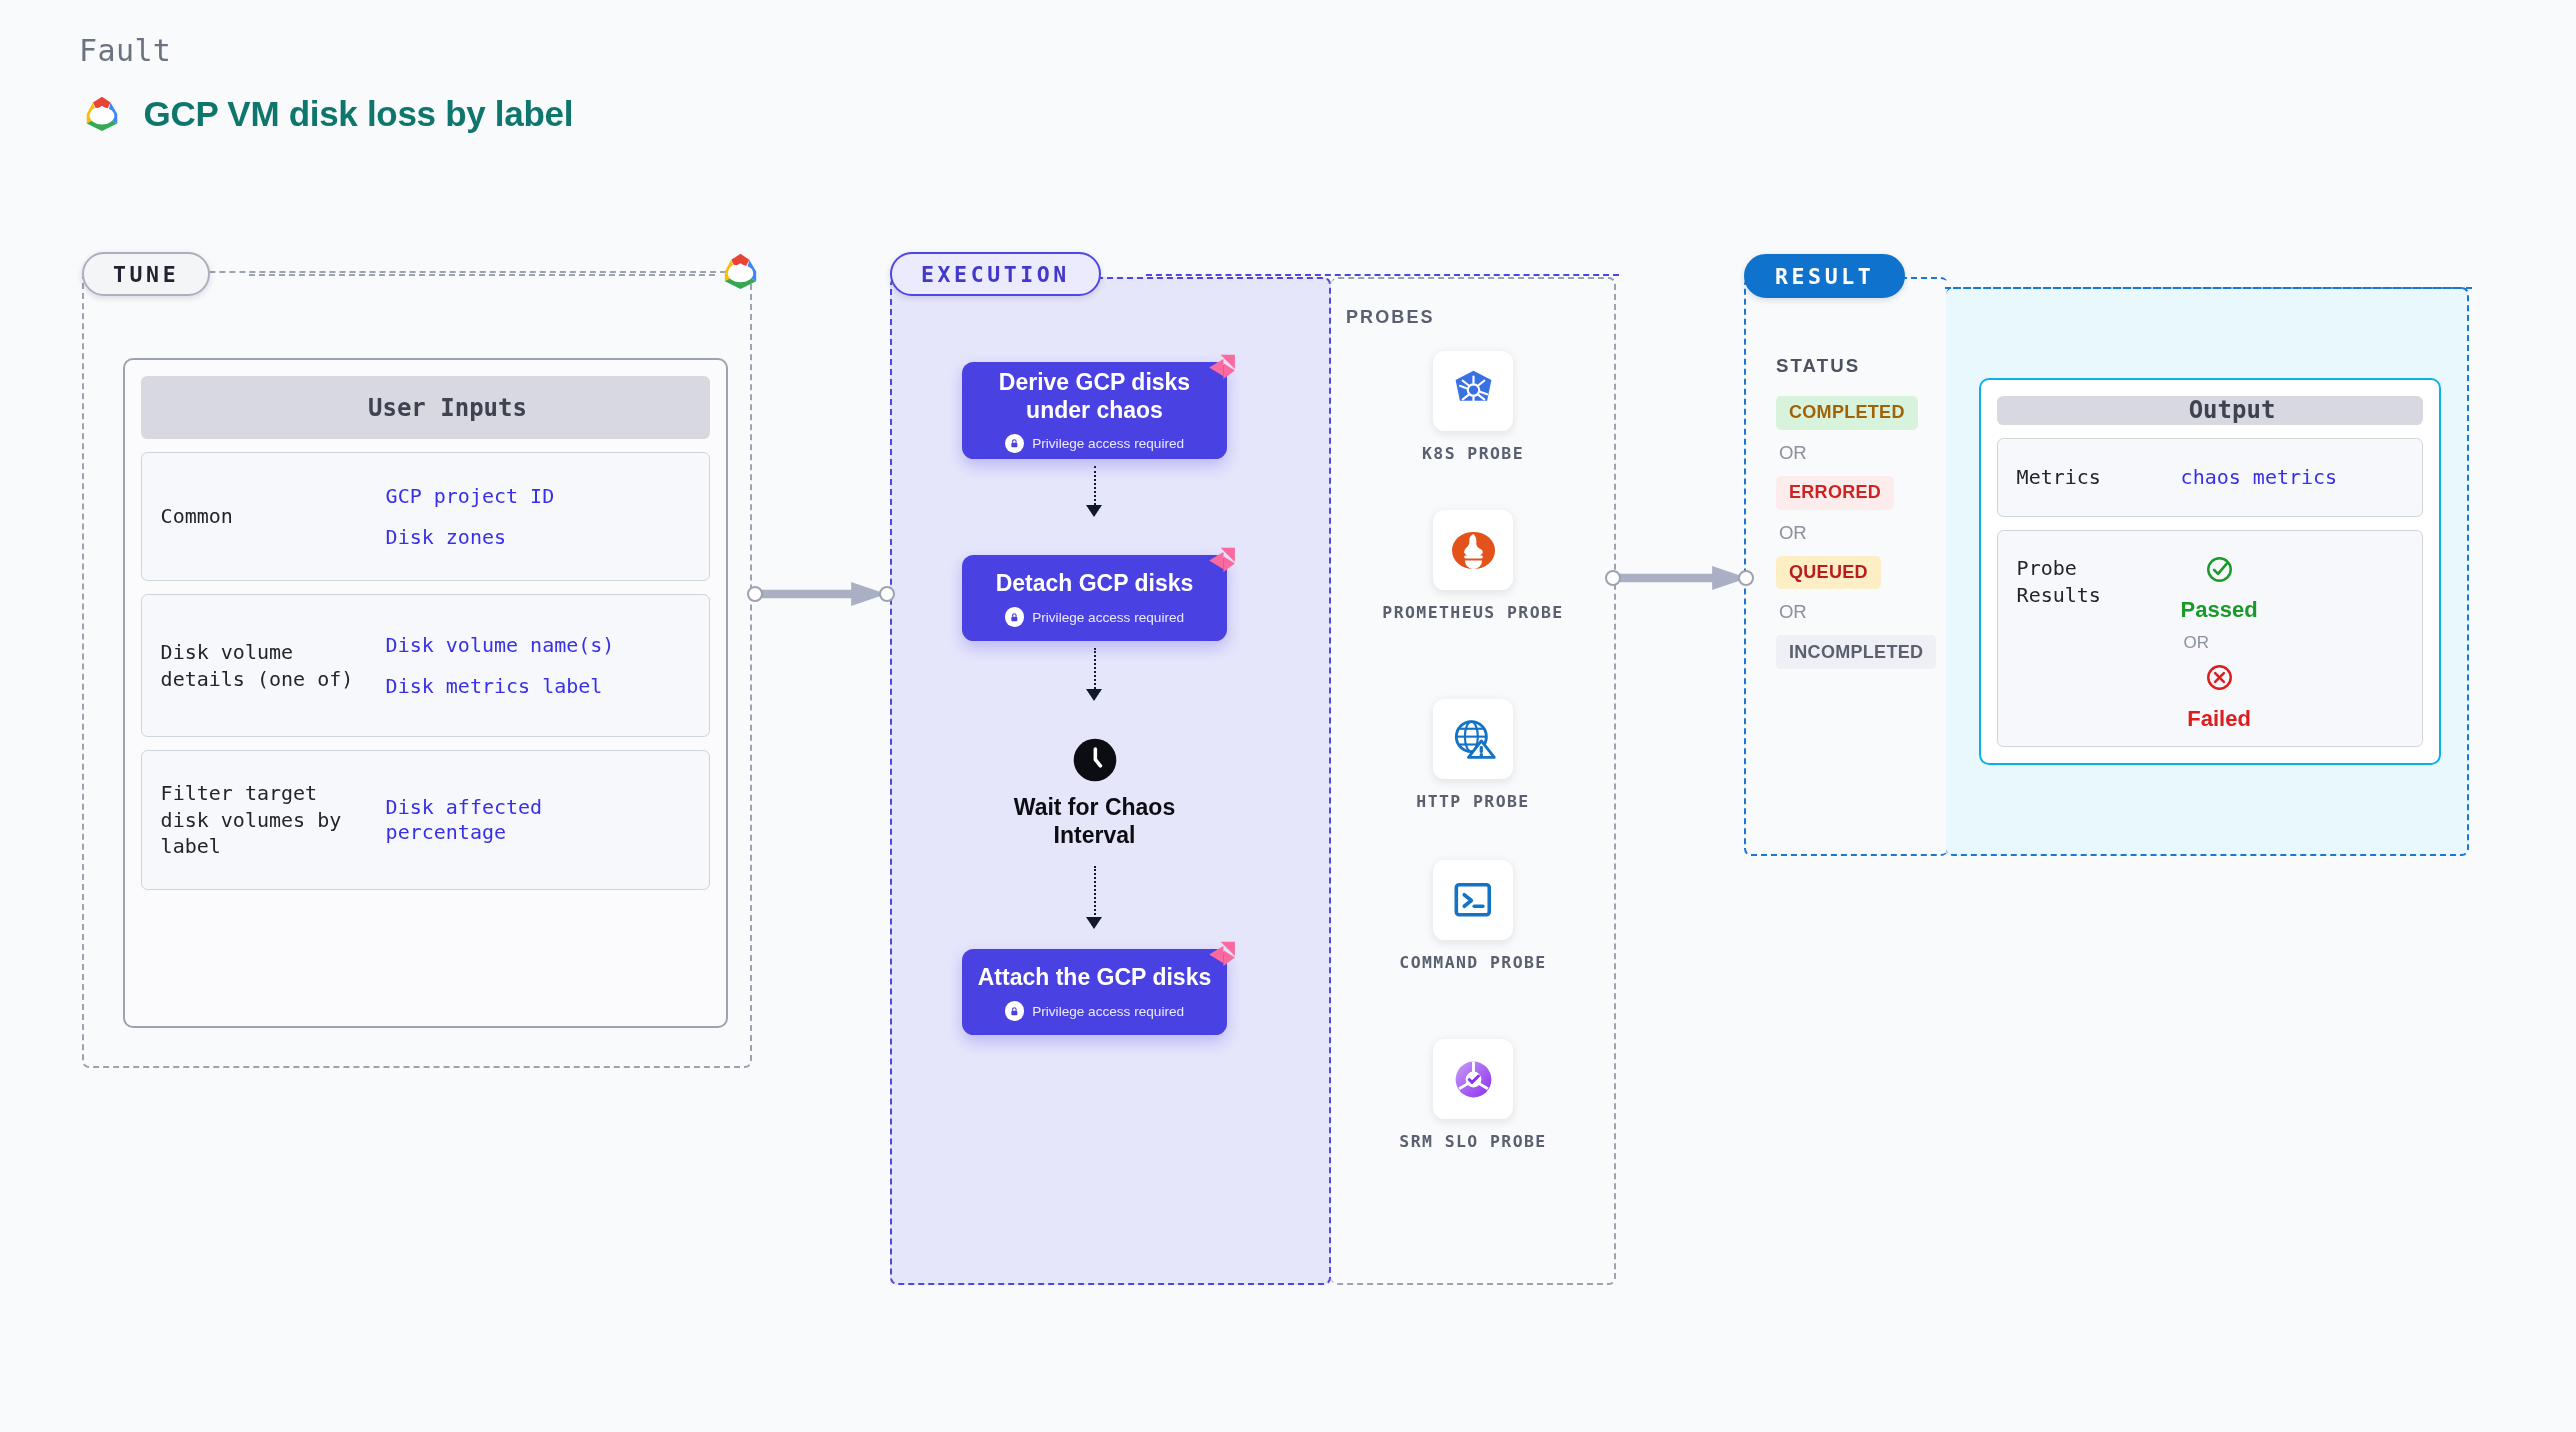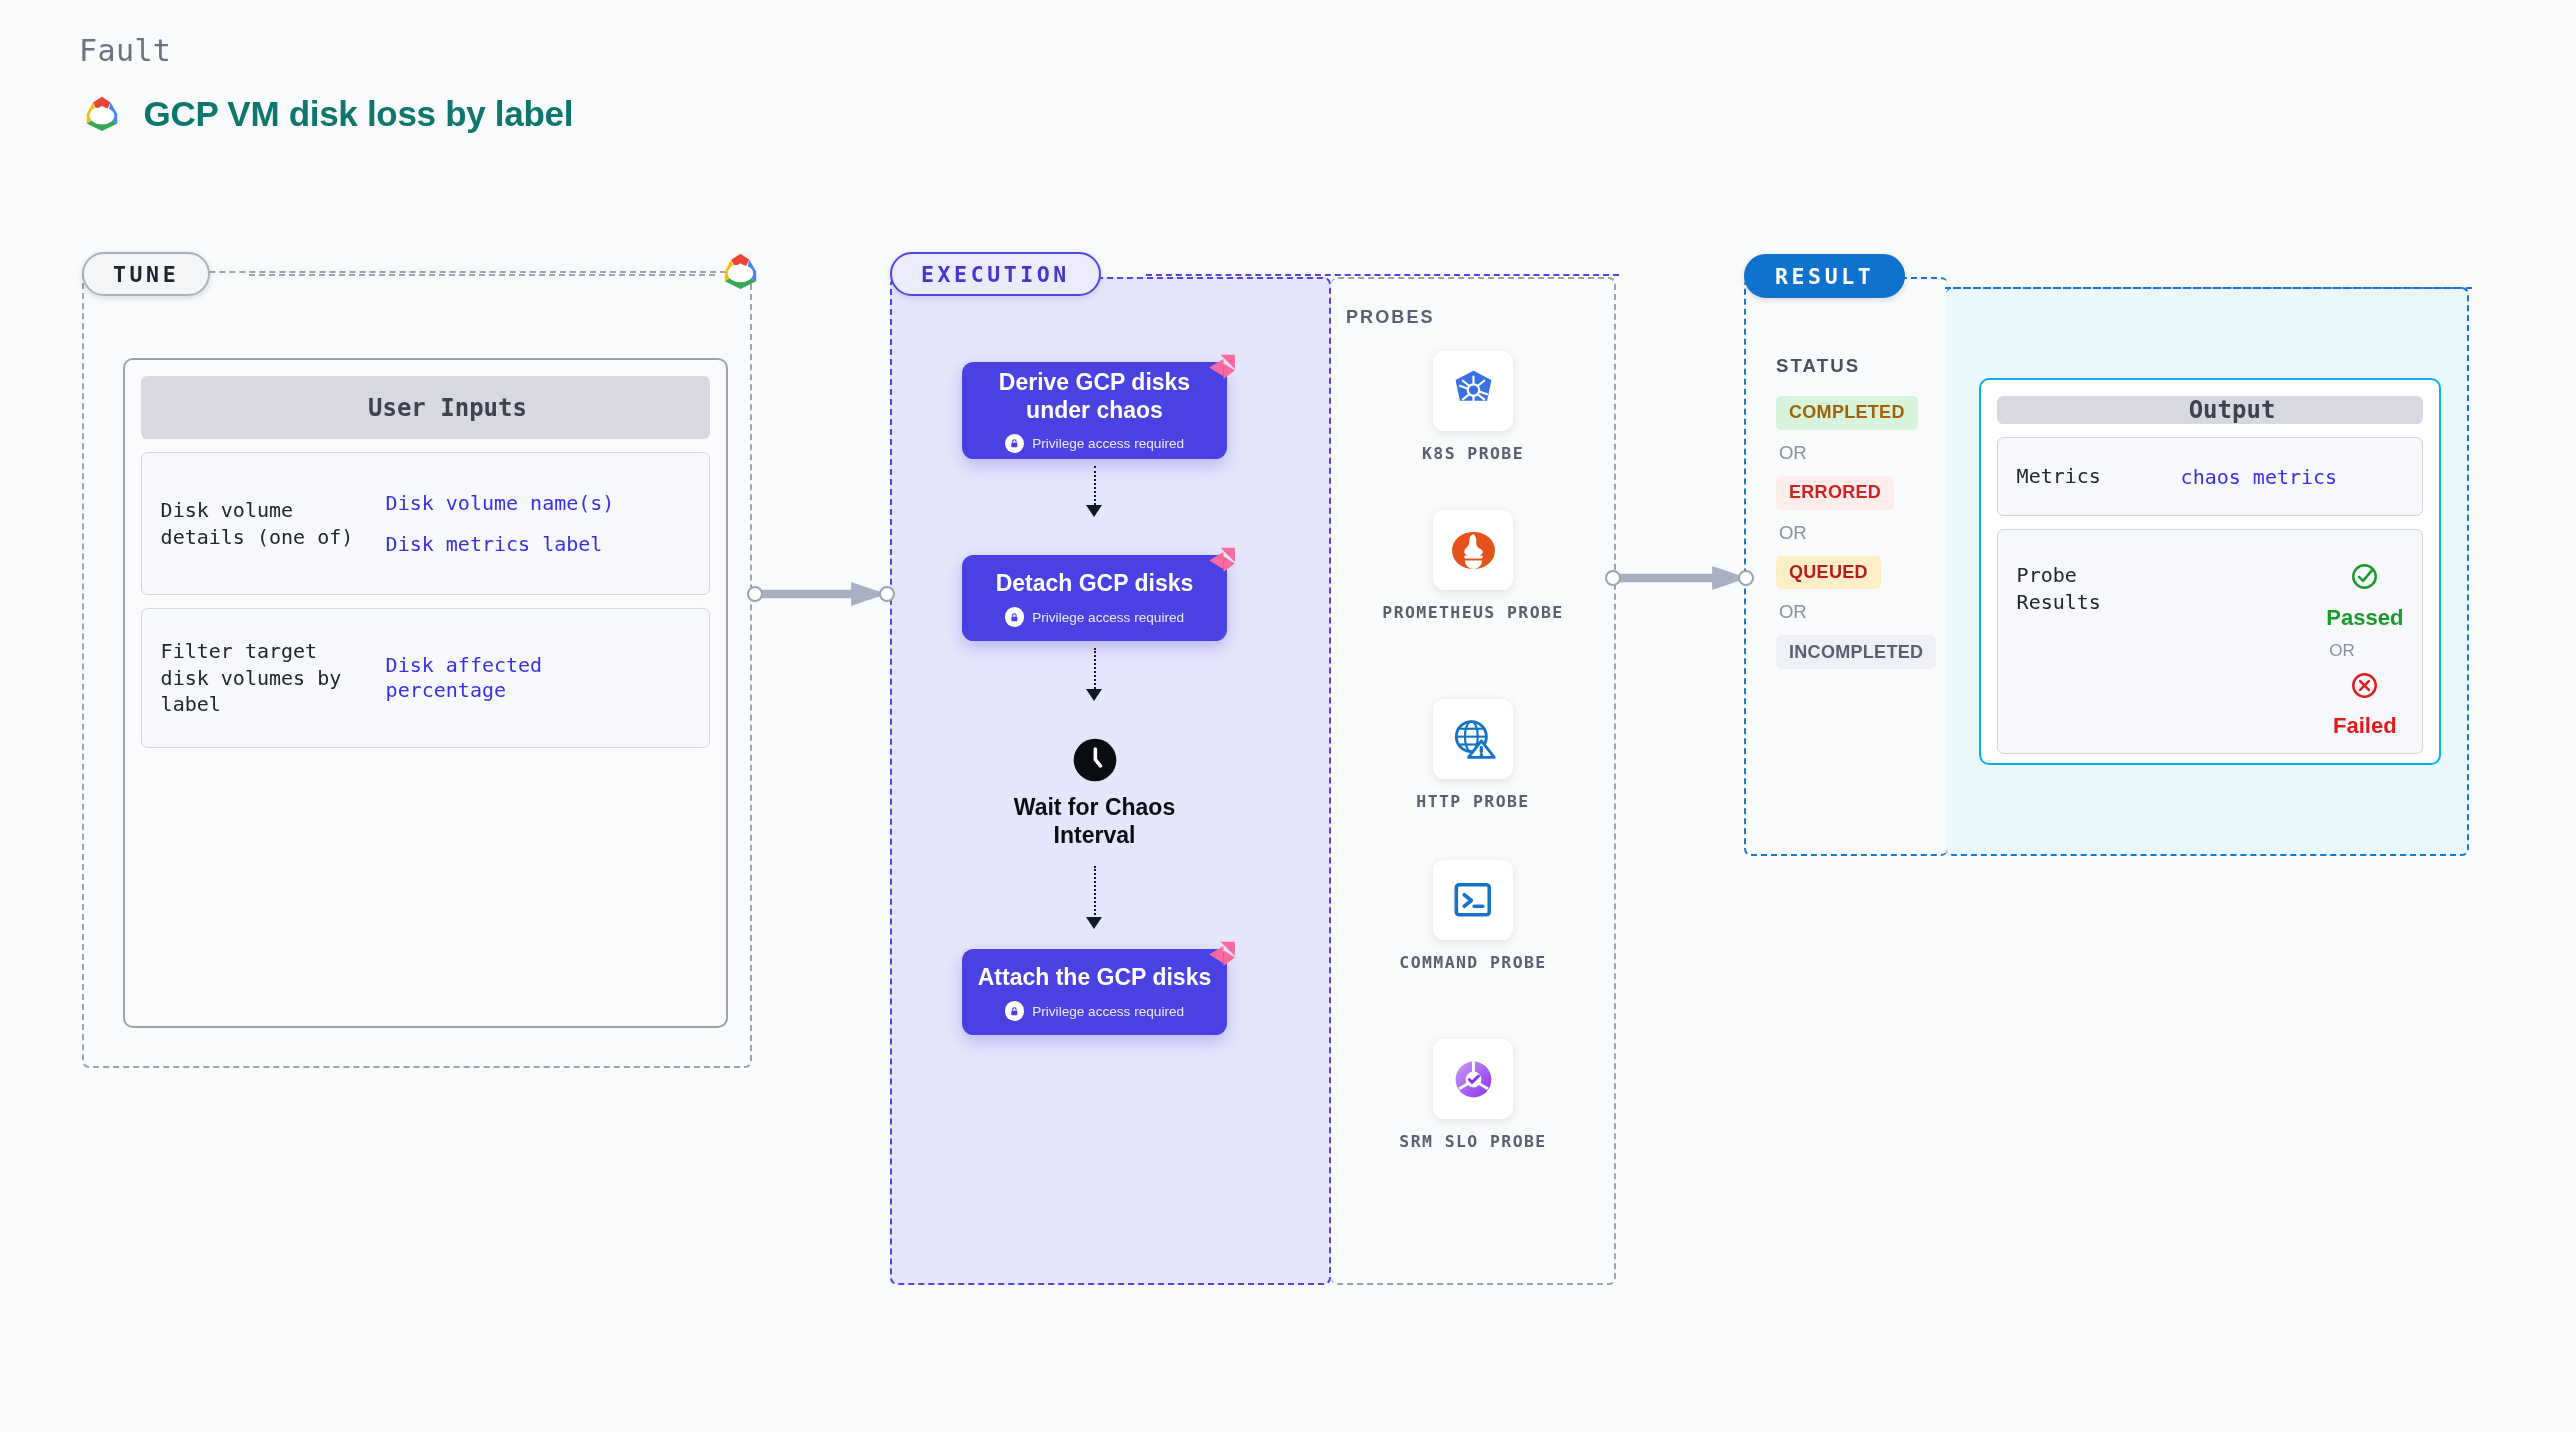--- a/index.html
+++ b/index.html
@@ -217,20 +217,27 @@
       <path d="M14.5 10 L8 22 L8 32 L17 27 L17 18 Z" fill="#fbbc05"></path>
       <path d="M8 32 L24 40 L40 32 L31 27 L17 27 Z" fill="#34a853"></path>
       <ellipse cx="24" cy="24" rx="13" ry="9" fill="#ffffff"></ellipse>
       <circle cx="18.5" cy="22" r="6.5" fill="#ffffff"></circle>
     </svg>
   </div>
 
   <div class="card-box" style="left:123px; top:358px; width:605px; height:670px;">
     <div class="card-hd">User Inputs</div>
 
+    <div class="row" style="flex:0 0 129px;">
+      <div class="row-key k-common">Common</div>
+      <div class="row-vals">
+        <div class="row-val">GCP project ID</div>
+        <div class="row-val">Disk zones</div>
+      </div>
+    </div>
 
     <div class="row" style="flex:0 0 143px;">
       <div class="row-key k-wide">Disk volume details (one of)</div>
       <div class="row-vals">
         <div class="row-val">Disk volume name(s)</div>
         <div class="row-val">Disk metrics label</div>
       </div>
     </div>
 
 
@@ -455,21 +462,21 @@
   </div>
 
   <div class="out-card" style="left:1979px; top:378px; width:462px; height:387px;">
     <div class="card-hd">Output</div>
 
     <div class="row" style="flex:0 0 79px;">
       <div class="row-key" style="width:154px;">Metrics</div>
       <div class="out-val-blue">chaos metrics</div>
     </div>
 
-    <div class="row" style="flex:1; align-items:flex-start; padding-top:32px;justify-content:space-between;">
+    <div class="row" style="flex:1; align-items:flex-start; padding-top:24px;">
       <div class="row-key" style="width:154px;">Probe Results</div>
       <div class="row-vals" style="gap:10px;">
         <div class="pr-line">
           <span>
             <svg width="29" height="29" viewBox="0 0 40 40">
               <circle cx="20" cy="20" r="15.5" fill="none" stroke="#1a9a2a" stroke-width="3.4"></circle>
               <polyline points="12.5,20.5 18,26 30,12" fill="none" stroke="#1a9a2a" stroke-width="3.6" stroke-linecap="round" stroke-linejoin="round"></polyline>
             </svg>
           </span>
           <span class="pr-text" style="color:#1a9a2a;">Passed</span>

